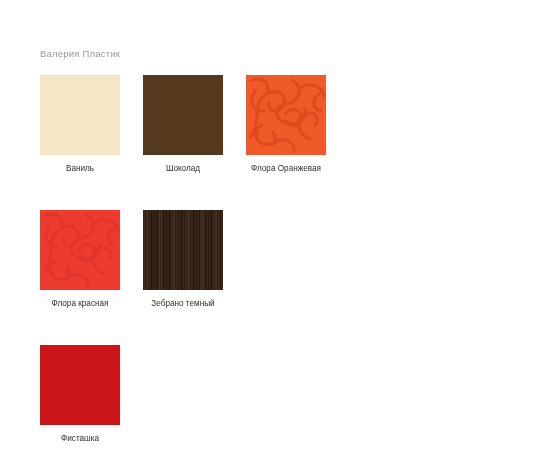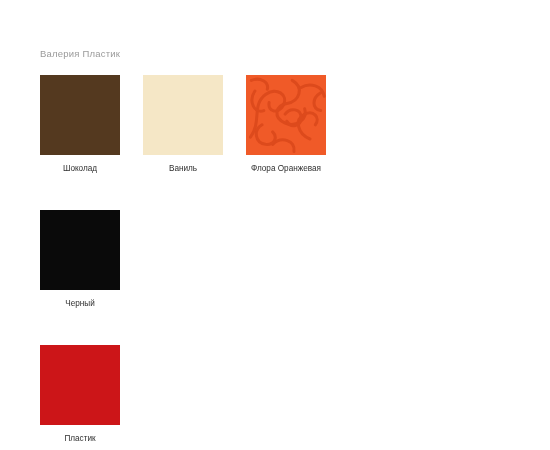--- a/index.html
+++ b/index.html
@@ -113,26 +113,26 @@
 </head>
 <body>
 
 <div id="palette-page">
 
   <div id="palette-title">Валерия Пластик</div>
 
   <div id="swatch-grid">
       <div class="swatch-row">
         <div class="swatch-cell">
+          <div class="swatch-chip" style="background-color: rgb(245, 231, 198);"></div>
+          <div class="swatch-label">Ваниль</div>
+        </div>
+        <div class="swatch-cell">
           <div class="swatch-chip" style="background-color: rgb(84, 57, 31);"></div>
           <div class="swatch-label">Шоколад</div>
-        </div>
-        <div class="swatch-cell">
-          <div class="swatch-chip" style="background-color: rgb(245, 231, 198);"></div>
-          <div class="swatch-label">Ваниль</div>
         </div>
         <div class="swatch-cell">
           <div class="swatch-chip" style="background-color: rgb(240, 90, 40);">
             <div class="pattern-layer">
               <svg viewBox="0 0 90 90" preserveAspectRatio="none">
                 <g fill="none" stroke="#DD4A1C" stroke-width="3.4" stroke-linecap="round">
                   <path d="M5 70 C 18 52, 6 34, 22 22 C 34 13, 48 22, 42 34 C 37 44, 24 42, 26 31"></path>
                   <path d="M52 6 C 66 14, 60 30, 46 32 C 33 34, 30 48, 44 54 C 56 59, 70 50, 66 38"></path>
                   <path d="M72 72 C 58 66, 54 50, 66 44 C 76 39, 84 48, 78 56"></path>
                   <path d="M10 18 C 2 30, 10 44, 20 40"></path>
@@ -144,25 +144,48 @@
                   <path d="M6 6 C 16 2, 26 8, 24 16"></path>
                 </g>
               </svg>
             </div>
           </div>
           <div class="swatch-label">Флора Оранжевая</div>
         </div>
       </div>
       <div class="swatch-row">
         <div class="swatch-cell">
-          <div class="swatch-chip" style="background-color: rgb(10, 10, 10);"></div>
-          <div class="swatch-label">Черный</div>
+          <div class="swatch-chip" style="background-color: rgb(237, 59, 48);">
+            <div class="pattern-layer">
+              <svg viewBox="0 0 90 90" preserveAspectRatio="none">
+                <g fill="none" stroke="#E2342A" stroke-width="3.4" stroke-linecap="round">
+                  <path d="M5 70 C 18 52, 6 34, 22 22 C 34 13, 48 22, 42 34 C 37 44, 24 42, 26 31"></path>
+                  <path d="M52 6 C 66 14, 60 30, 46 32 C 33 34, 30 48, 44 54 C 56 59, 70 50, 66 38"></path>
+                  <path d="M72 72 C 58 66, 54 50, 66 44 C 76 39, 84 48, 78 56"></path>
+                  <path d="M10 18 C 2 30, 10 44, 20 40"></path>
+                  <path d="M30 78 C 40 68, 56 74, 54 86"></path>
+                  <path d="M84 20 C 74 26, 74 38, 84 40"></path>
+                  <path d="M18 56 C 8 62, 10 76, 22 78 C 32 79, 36 70, 30 64"></path>
+                  <path d="M62 14 C 72 8, 86 12, 88 24"></path>
+                  <path d="M44 44 C 50 36, 62 38, 62 48 C 62 58, 50 60, 46 52"></path>
+                  <path d="M6 6 C 16 2, 26 8, 24 16"></path>
+                </g>
+              </svg>
+            </div>
+          </div>
+          <div class="swatch-label">Флора красная</div>
+        </div>
+        <div class="swatch-cell">
+          <div class="swatch-chip" style="background-color: rgb(30, 20, 16);">
+            <div class="grain-layer"></div>
+          </div>
+          <div class="swatch-label">Зебрано темный</div>
         </div>
       </div>
       <div class="swatch-row">
         <div class="swatch-cell">
           <div class="swatch-chip" style="background-color: rgb(204, 21, 24);"></div>
-          <div class="swatch-label">Пластик</div>
+          <div class="swatch-label">Фисташка</div>
         </div>
       </div>
     </div>
 
 </div>
 
 </body></html>

